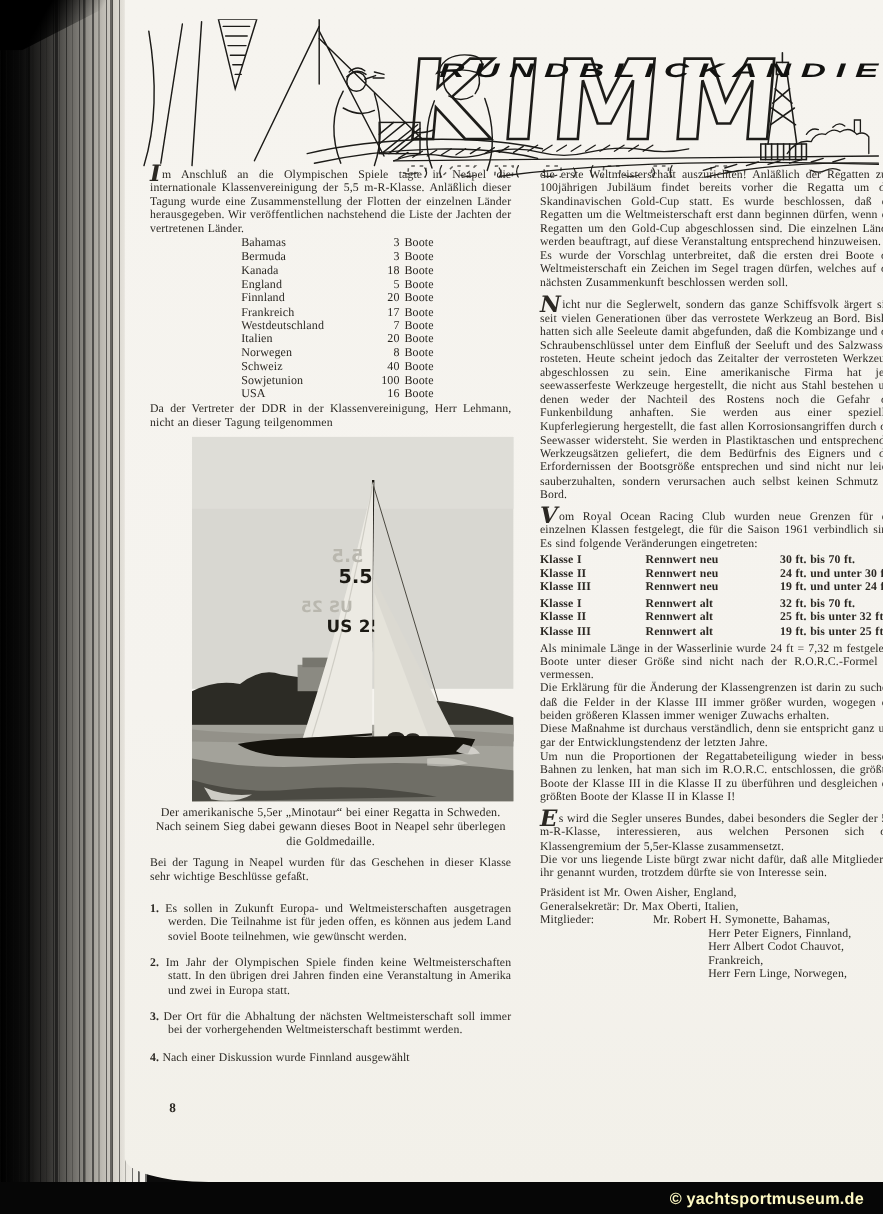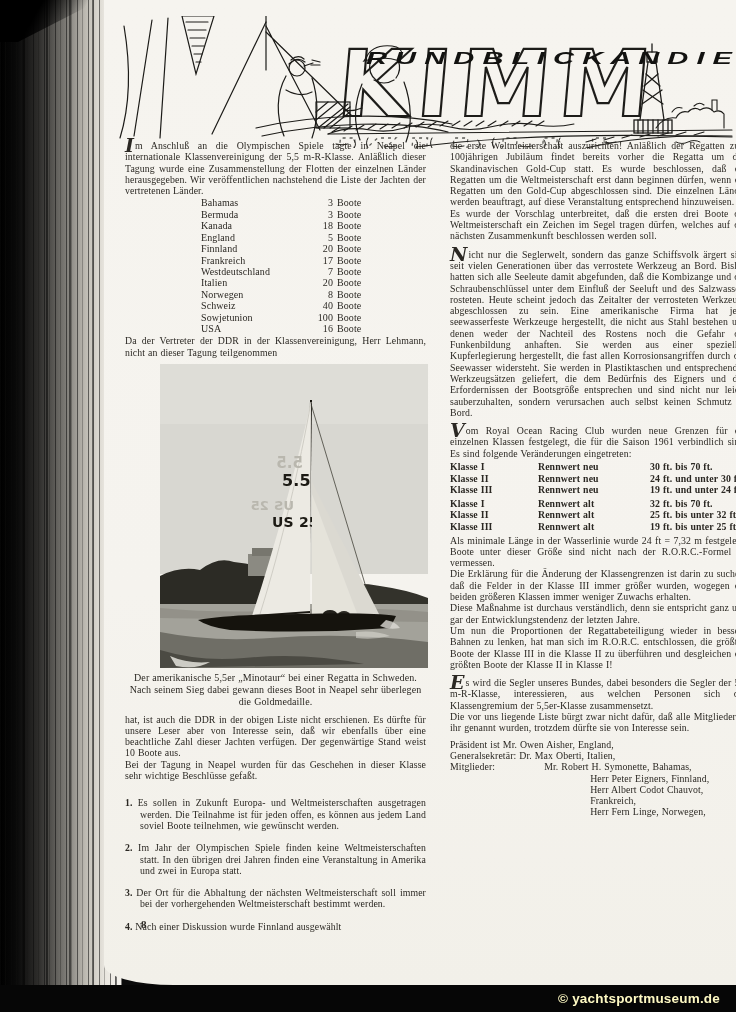--- a/index.html
+++ b/index.html
@@ -270,21 +270,20 @@
           <ellipse cx="184" cy="251" rx="6" ry="4" fill="#2a2822"></ellipse>
 
           <path d="M38,256 Q70,250 140,250 Q210,248 236,252 L230,264 Q150,270 70,266 Q48,263 38,256 Z" fill="#15130d"></path>
           <path d="M226,256 q10,2 14,8 q-12,2 -20,-2 Z" fill="#dcdbd4" opacity=".8"></path>
         </svg>
       </div>
       <figcaption>Der amerikanische 5,5er „Minotaur“ bei einer Regatta in Schweden. Nach seinem Sieg dabei gewann dieses Boot in Neapel sehr überlegen die Goldmedaille.</figcaption>
     </figure>
 
     <div class="gap"></div>
-    <p>hat, ist auch die DDR in der obigen Liste nicht erschienen. Es dürfte für unsere Leser aber von Interesse sein, daß wir ebenfalls über eine beachtliche Zahl dieser Jachten verfügen. Der gegenwärtige Stand weist 10 Boote aus.</p>
     <p>Bei der Tagung in Neapel wurden für das Geschehen in dieser Klasse sehr wichtige Beschlüsse gefaßt.</p>
     <div class="gap"></div>
 
     <div>
 
         <div class="decision"><b>1.</b> <span>Es sollen in Zukunft Europa- und Weltmeisterschaften ausgetragen werden. Die Teilnahme ist für jeden offen, es können aus jedem Land soviel Boote teilnehmen, wie gewünscht werden.</span></div>
 
         <div class="decision"><b>2.</b> <span>Im Jahr der Olympischen Spiele finden keine Weltmeisterschaften statt. In den übrigen drei Jahren finden eine Veranstaltung in Amerika und zwei in Europa statt.</span></div>
 
         <div class="decision"><b>3.</b> <span>Der Ort für die Abhaltung der nächsten Weltmeisterschaft soll immer bei der vorhergehenden Weltmeisterschaft bestimmt werden.</span></div>

